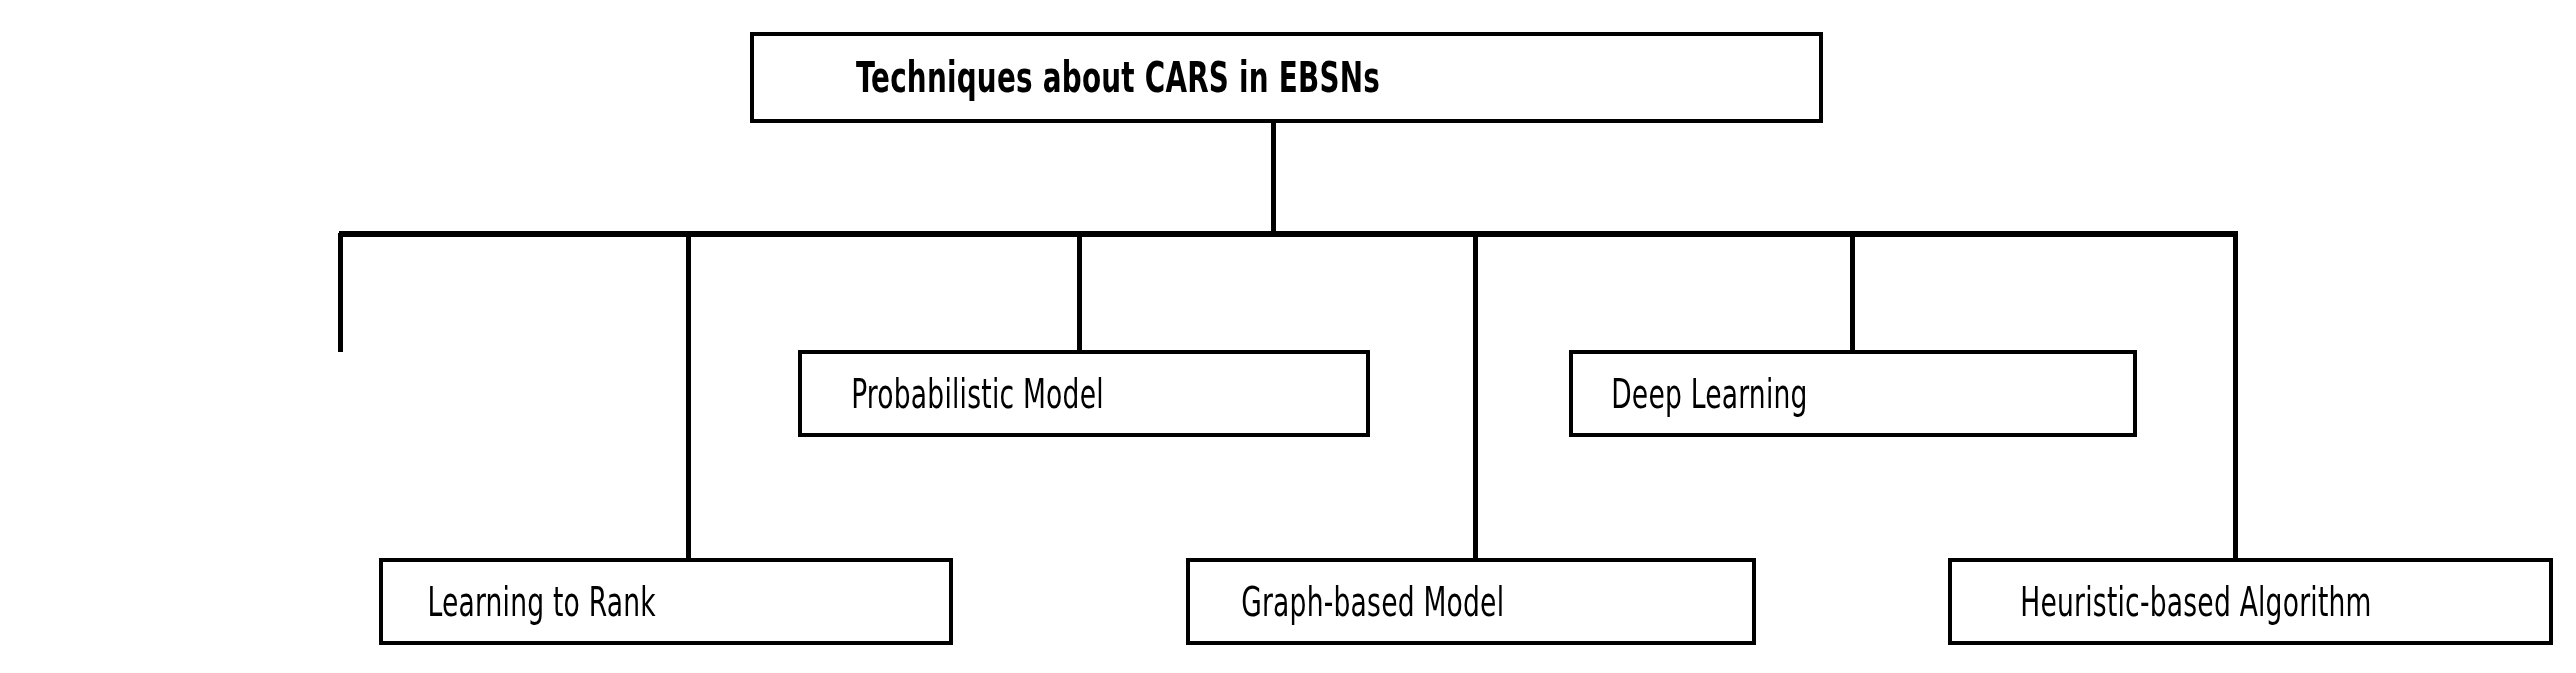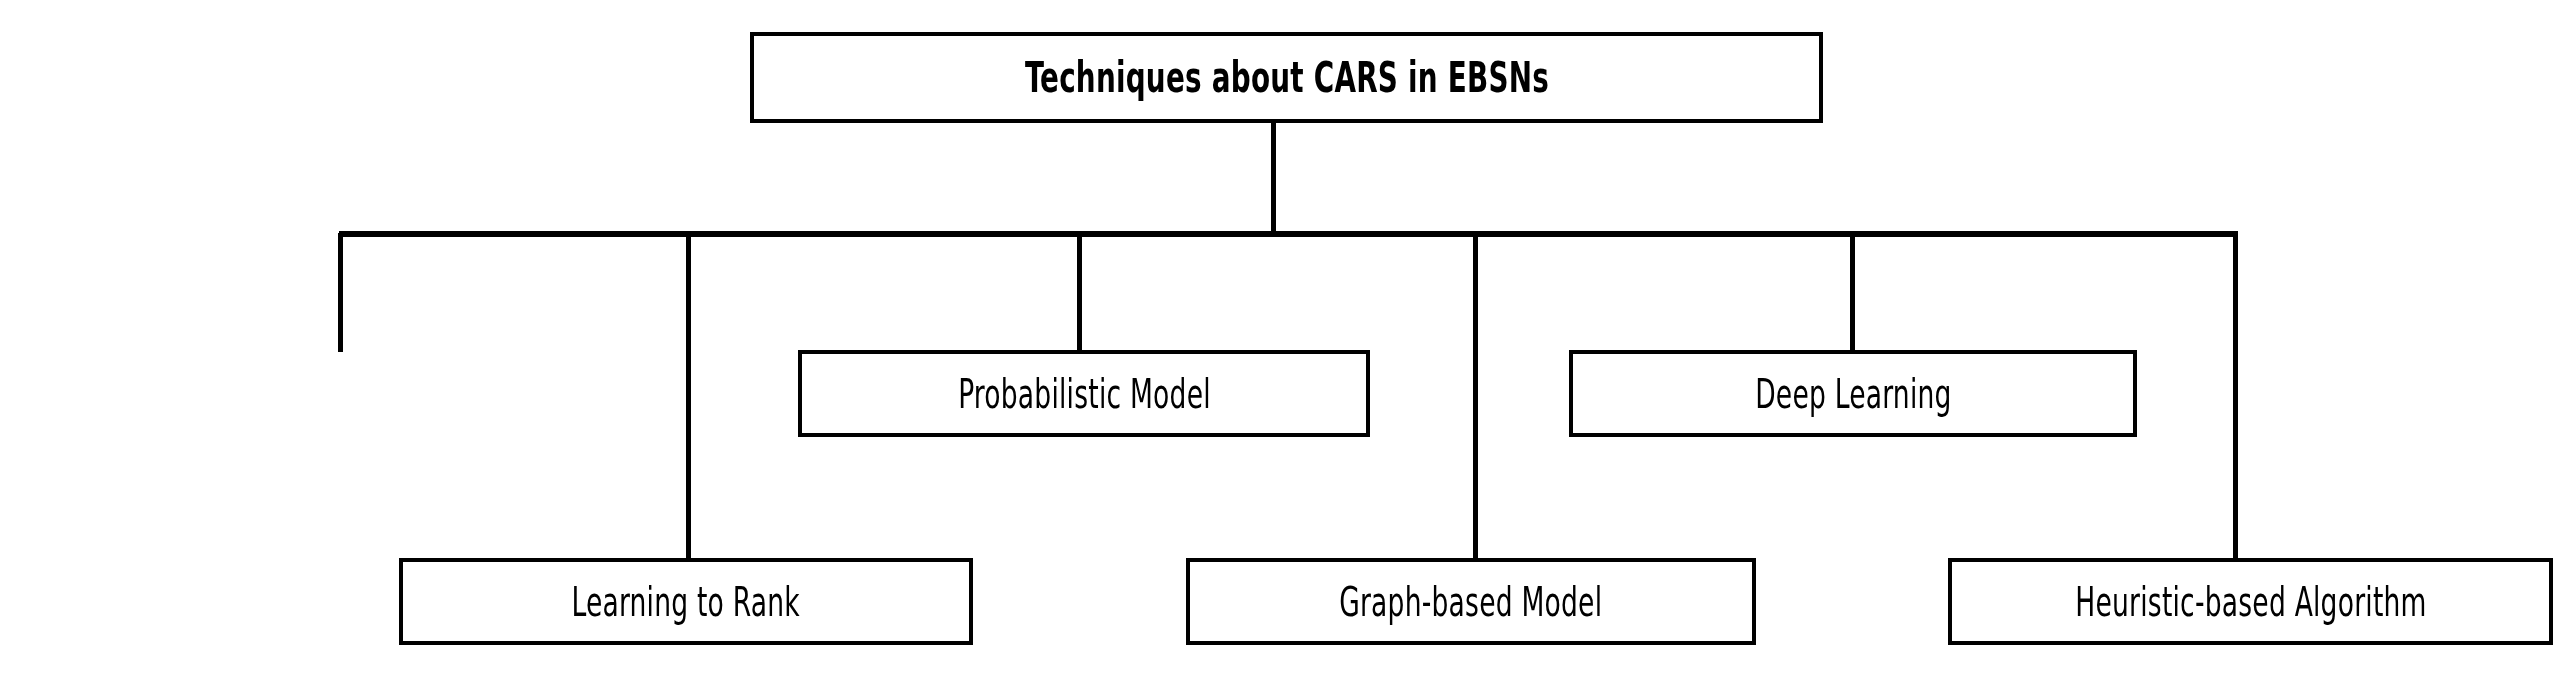--- a/index.html
+++ b/index.html
@@ -17,21 +17,20 @@
     background: #ffffff;
     overflow: hidden;
   }
   .node {
     position: absolute;
     box-sizing: border-box;
     background: #ffffff;
     border: 4.9px solid #000000;
     display: flex;
     align-items: center;
-    justify-content: center;
     color: #000000;
     letter-spacing: 0.3px;
     white-space: nowrap;
   }
   .node .label {
     font-family: "DejaVu Sans Condensed", "Liberation Sans Narrow", "Liberation Sans", sans-serif;
     transform: scaleX(0.72);
     transform-origin: center center;
     display: inline-block;
   }
@@ -61,21 +60,21 @@
     left: 798px;
     top: 350px;
     width: 572px;
   }
   .node-deep-learning {
     left: 1569px;
     top: 350px;
     width: 568px;
   }
   .node-learning-to-rank {
-    left: 399px;
+    left: 379px;
     top: 558px;
     width: 574px;
   }
   .node-graph-based-model {
     left: 1186px;
     top: 558px;
     width: 570px;
   }
   .node-heuristic-based-algorithm {
     left: 1948px;

